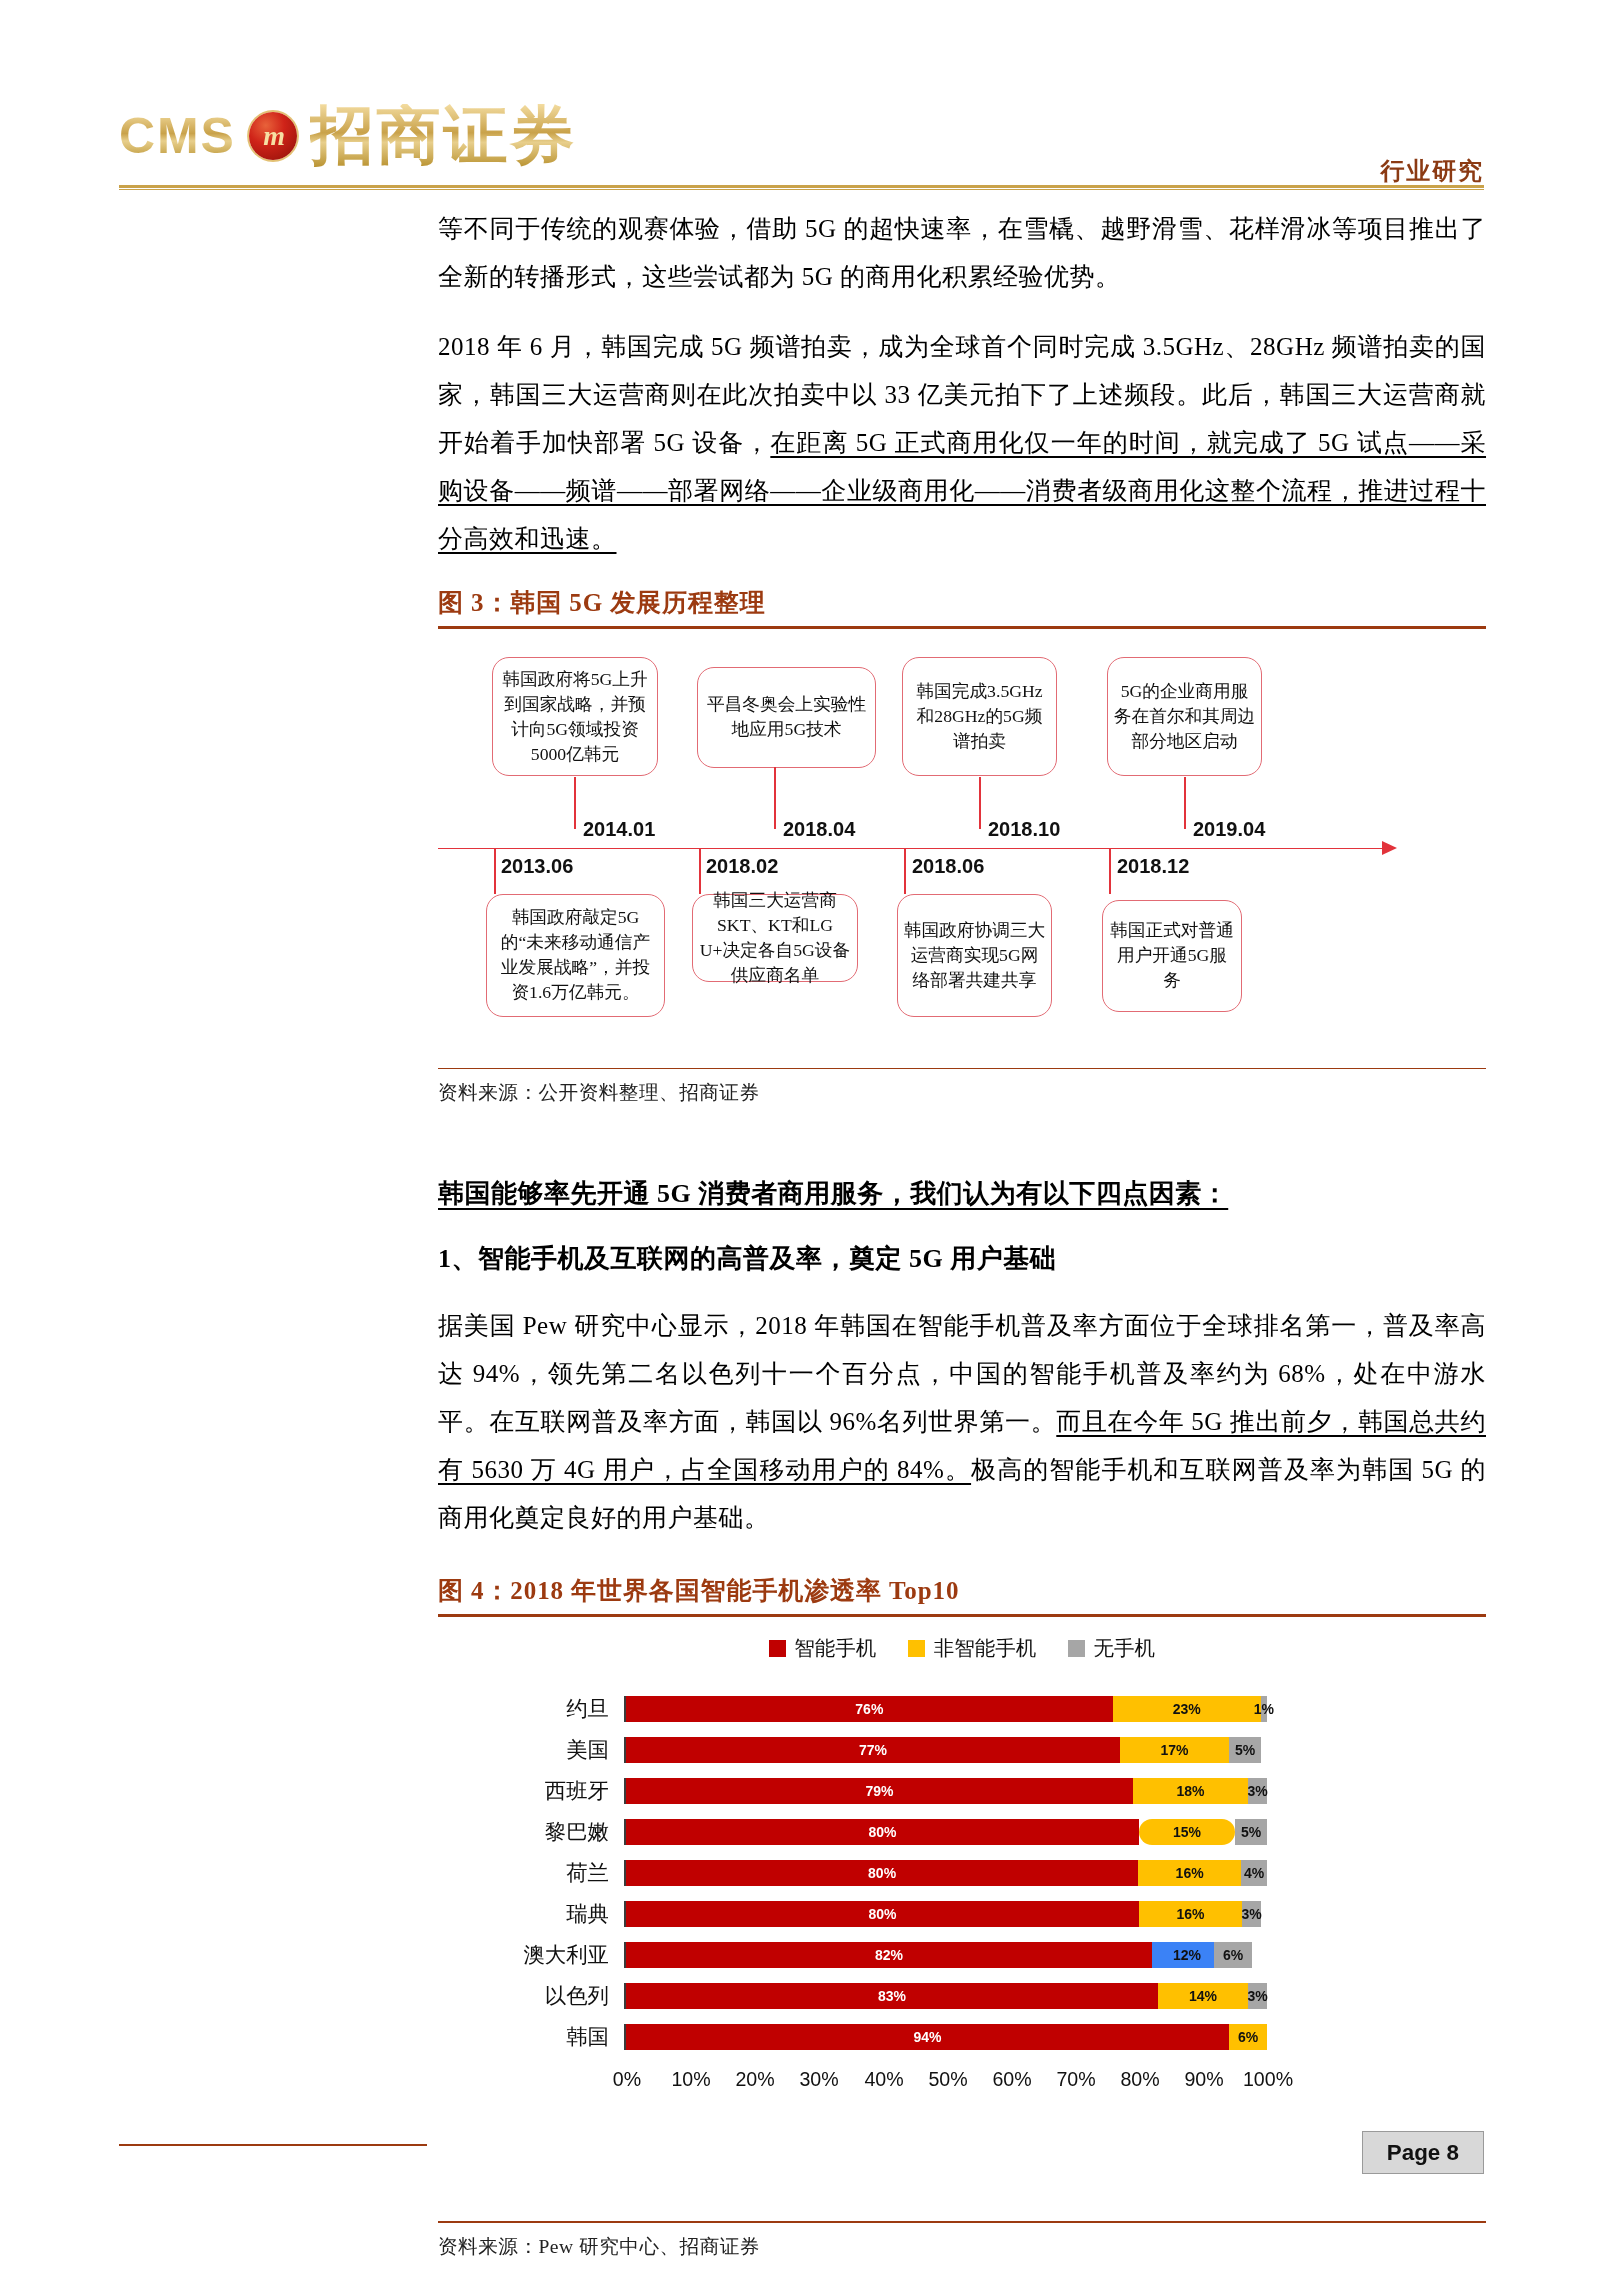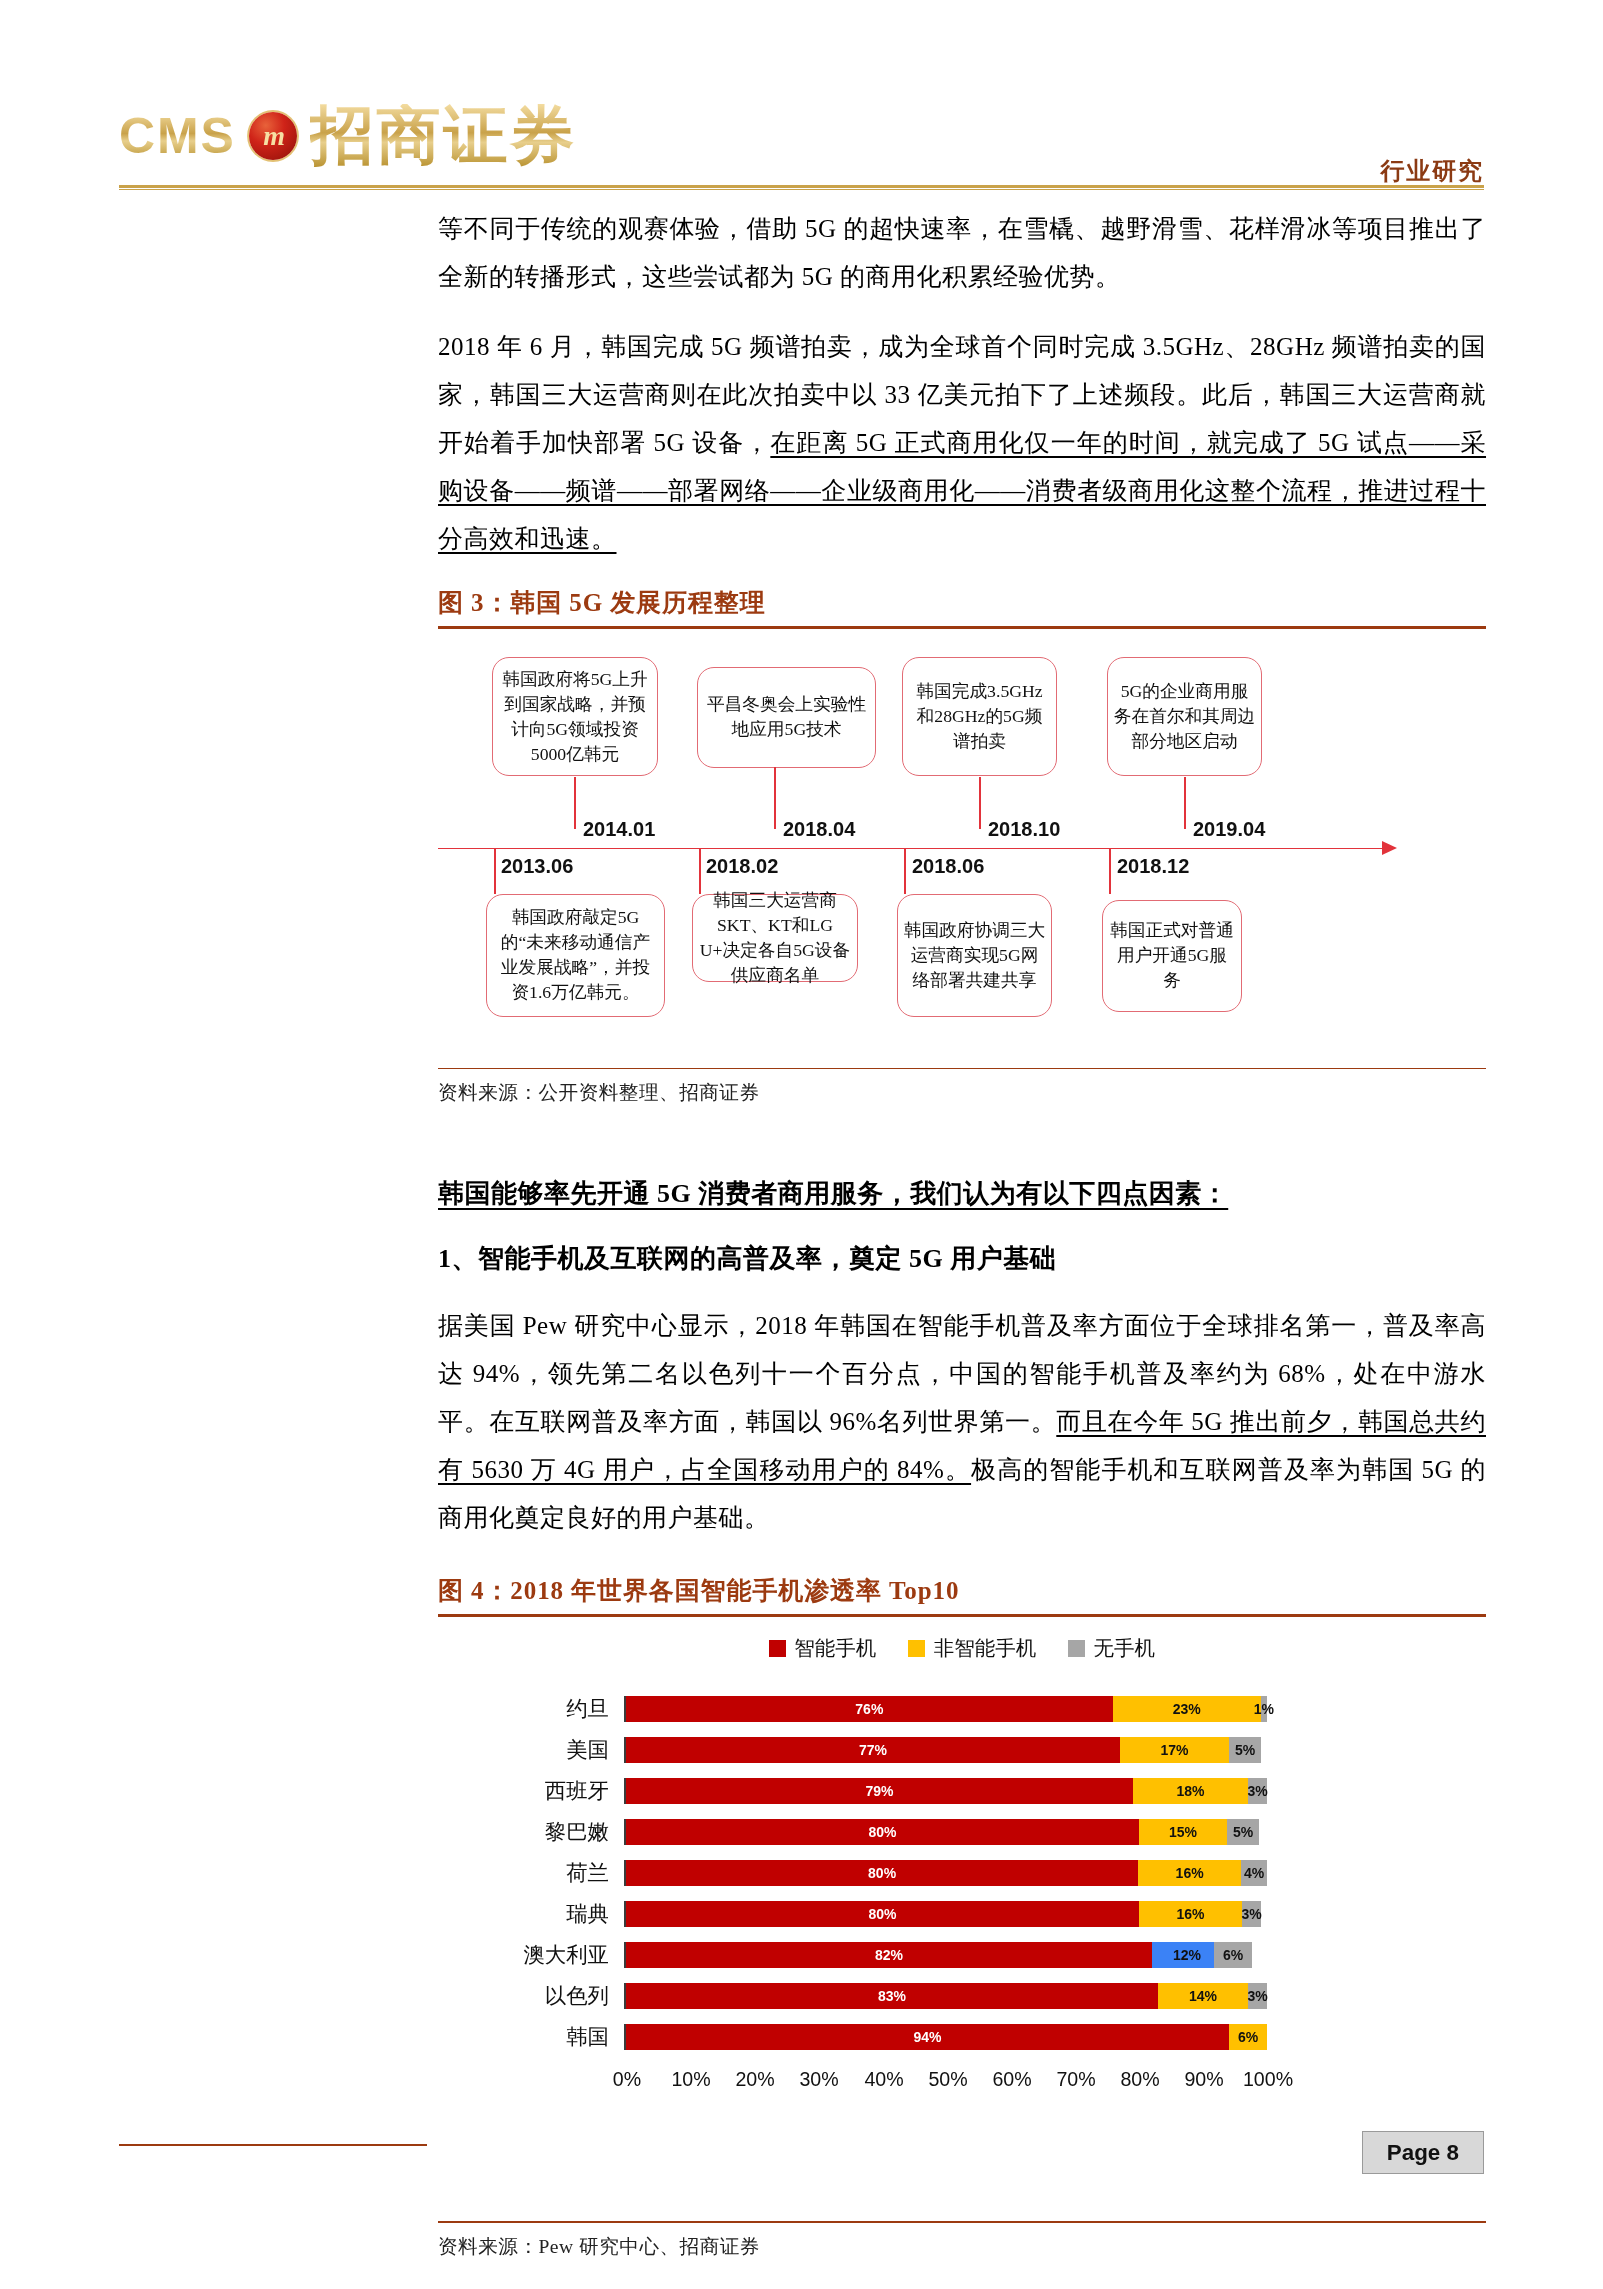--- a/index.html
+++ b/index.html
@@ -293,21 +293,21 @@
               <div class="bar-track">
                 <div class="seg s1" style="width: 507px; background: rgb(192, 0, 0);">79%</div>
                 <div class="seg s2" style="width: 115px; background: rgb(255, 192, 0);">18%</div>
                 <div class="seg s3" style="width: 19px; background: rgb(166, 166, 166);">3%</div>
               </div>
             </div>
             <div class="rowline">
               <div class="cat-label">黎巴嫩</div>
               <div class="bar-track">
                 <div class="seg s1" style="width: 513px; background: rgb(192, 0, 0);">80%</div>
-                <div class="seg s2" style="width: 88px; background: rgb(255, 192, 0);">15%</div>
+                <div class="seg s2" style="width: 96px; background: rgb(255, 192, 0); border-radius: 13px;">15%</div>
                 <div class="seg s3" style="width: 32px; background: rgb(166, 166, 166);">5%</div>
               </div>
             </div>
             <div class="rowline">
               <div class="cat-label">荷兰</div>
               <div class="bar-track">
                 <div class="seg s1" style="width: 513px; background: rgb(192, 0, 0);">80%</div>
                 <div class="seg s2" style="width: 103px; background: rgb(255, 192, 0);">16%</div>
                 <div class="seg s3" style="width: 26px; background: rgb(166, 166, 166);">4%</div>
               </div>

